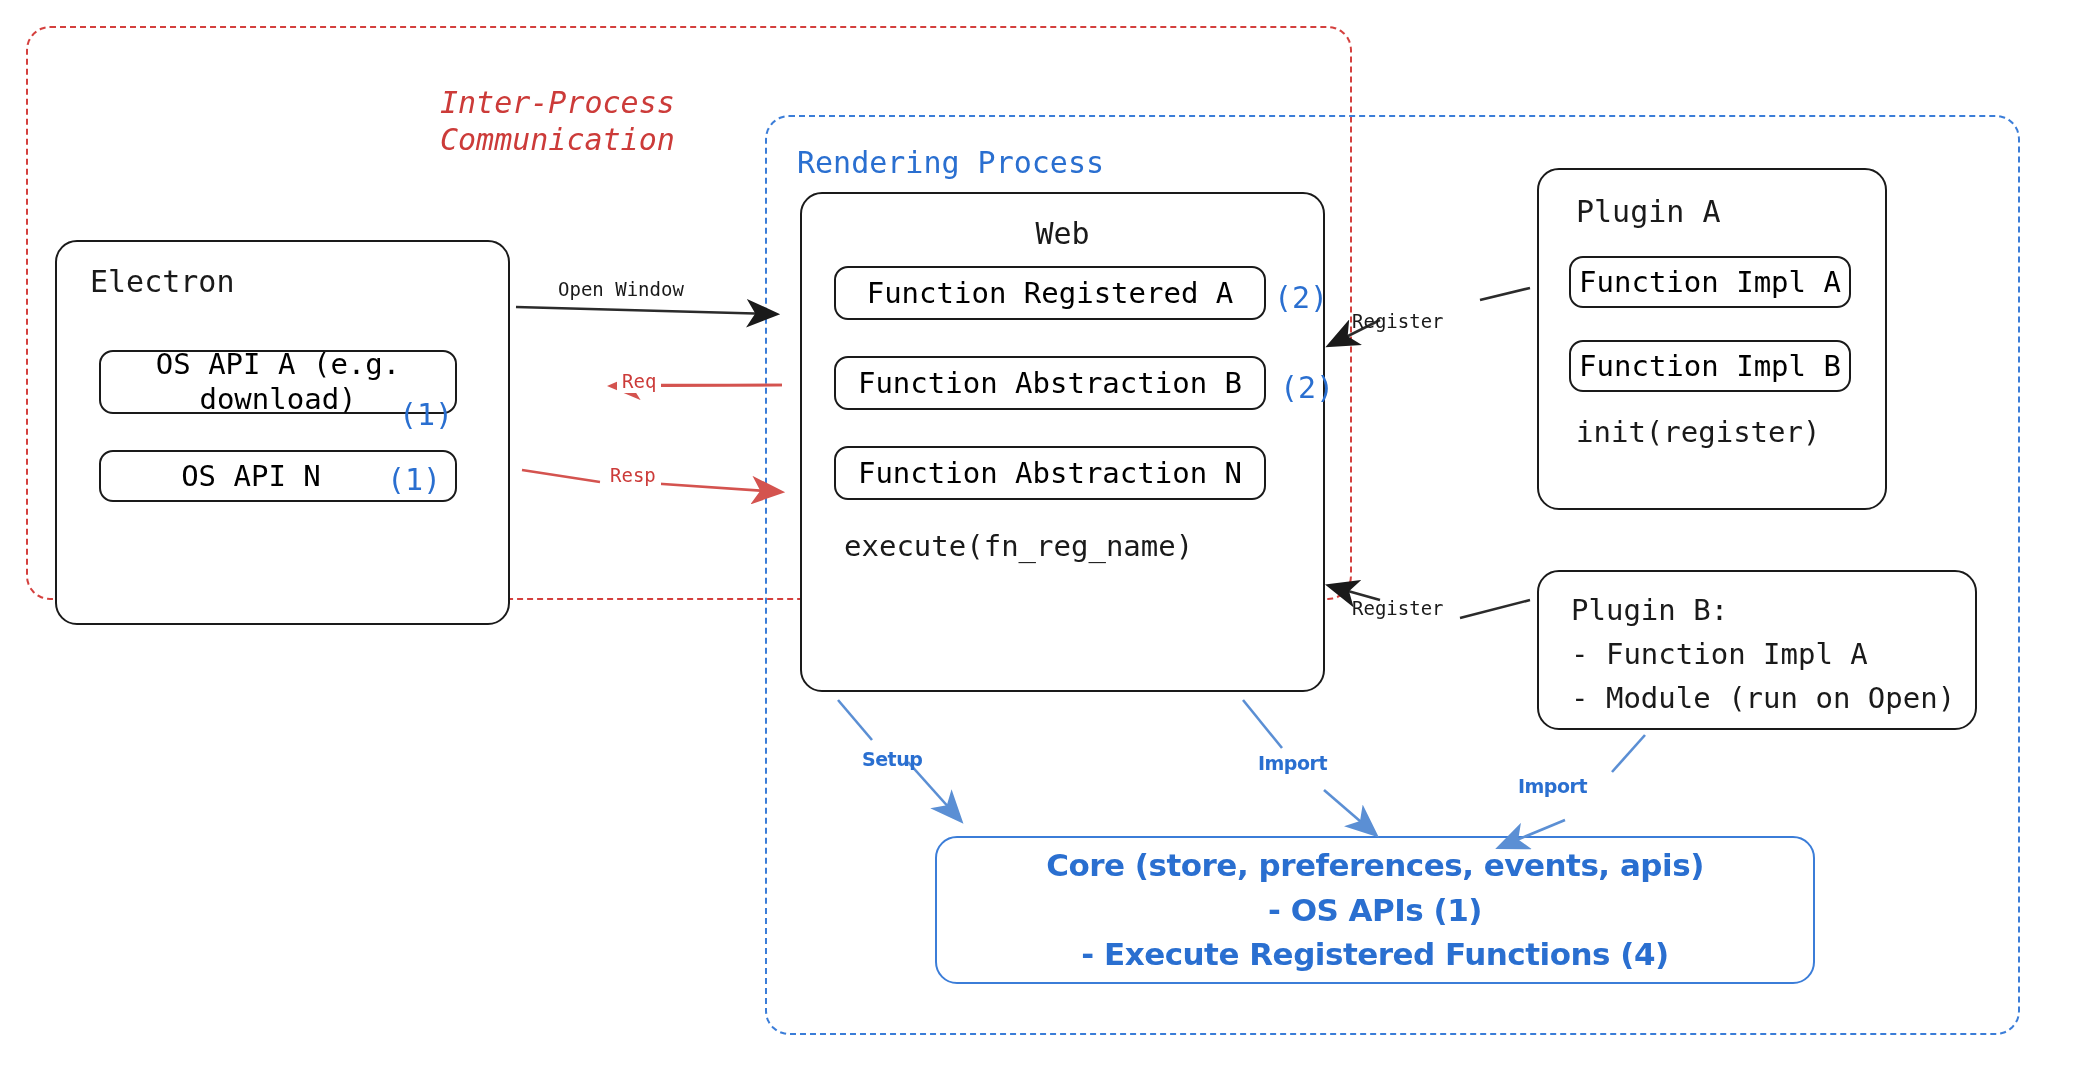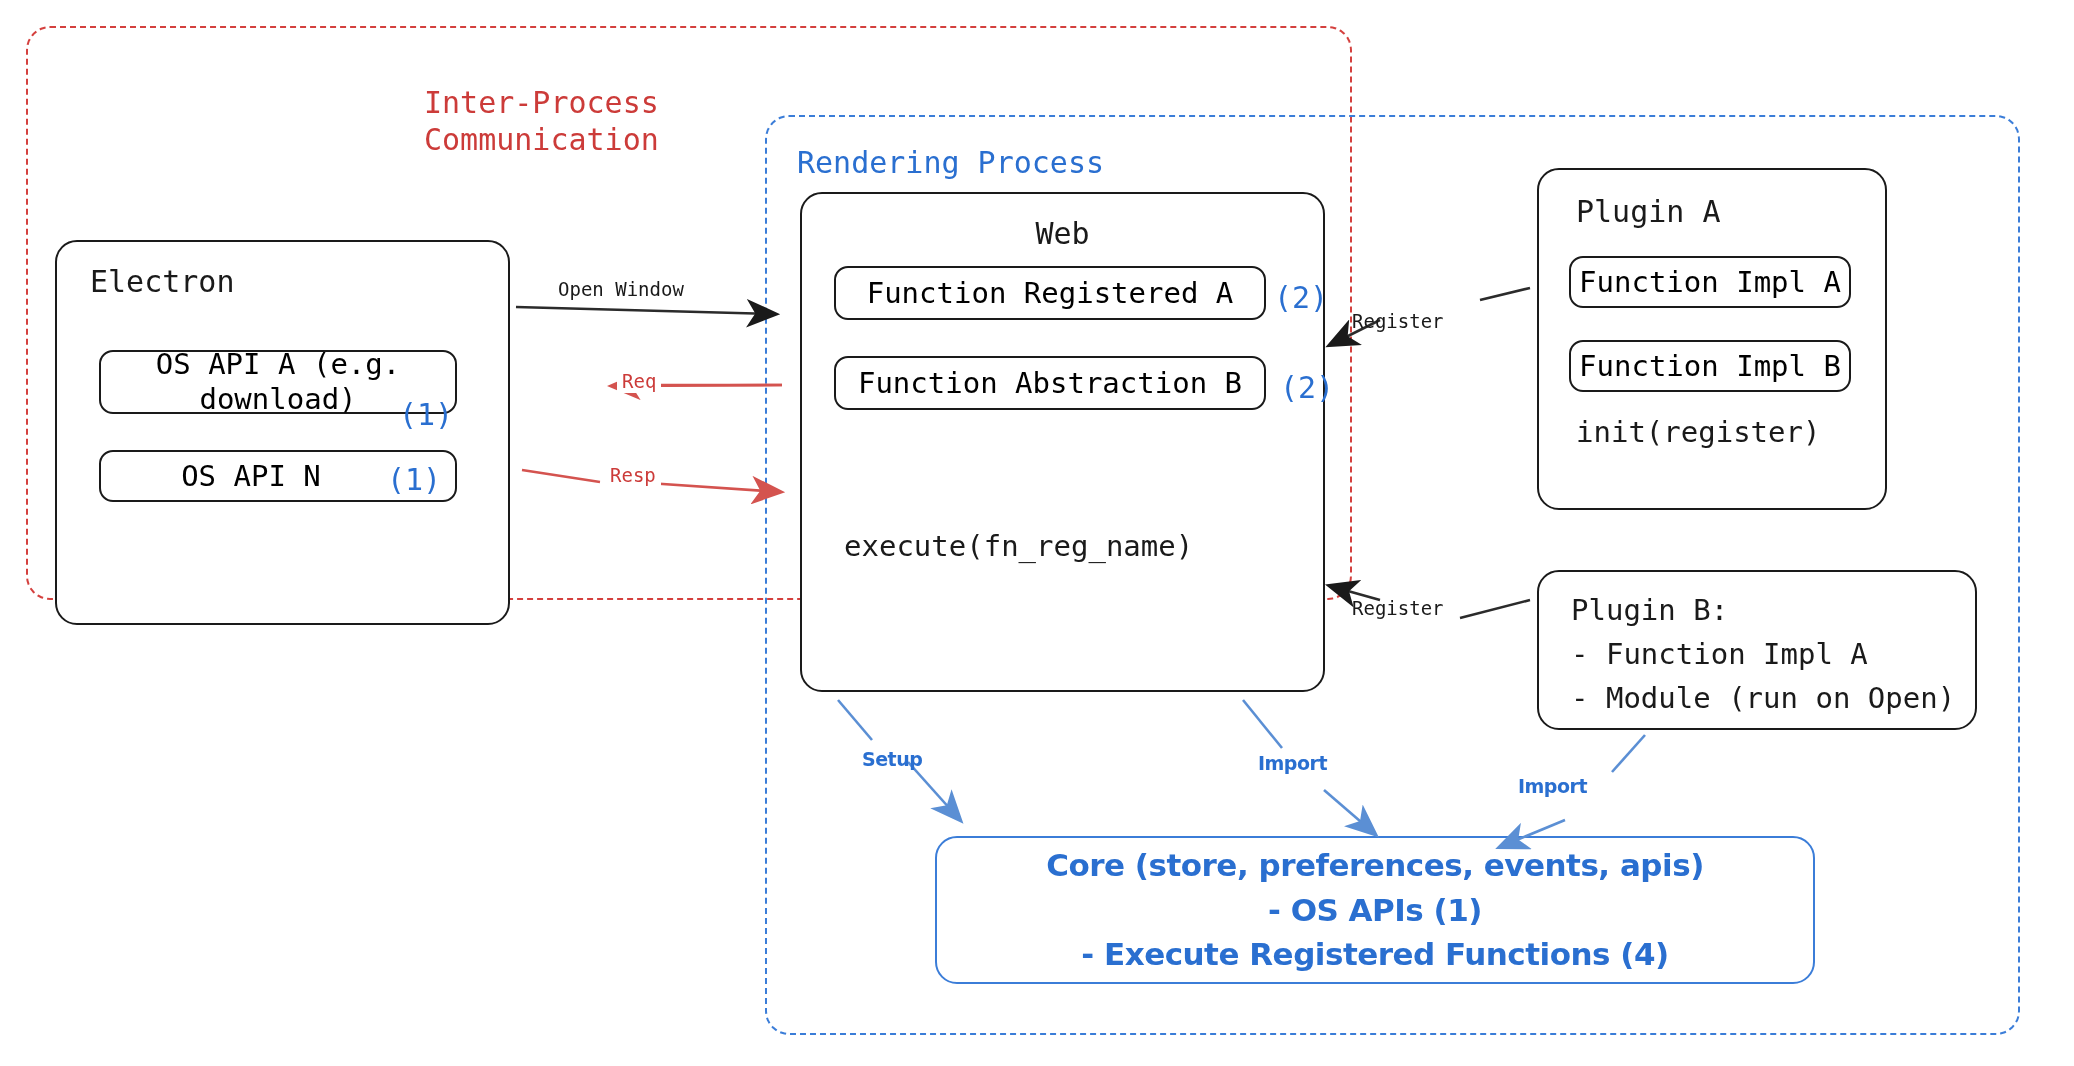--- a/index.html
+++ b/index.html
@@ -80,21 +80,21 @@
 </style>
 </head>
 <body>
 
 <div id="stage">
 
   <div class="node dashed-red" style="left:26px; top:26px; width:1326px; height:574px;"></div>
 
   <div class="node dashed-blue" style="left:765px; top:115px; width:1255px; height:920px;"></div>
 
-  <div class="lbl red mono ttl" style="left:424px; top:85px; text-align:center;"><span>Inter-Process</span><br><span>Communication</span></div>
+  <div class="lbl red mono ttl" style="left:440px; top:85px; text-align:center;font-style:italic;"><span>Inter-Process</span><br><span>Communication</span></div>
 
   <div class="lbl blue mono ttl" style="left:797px; top:145px;">Rendering Process</div>
 
   <div class="node solid-box" style="left:55px; top:240px; width:455px; height:385px;">
     <div class="lbl mono ttl" style="left:33px; top:22px; position:relative;">Electron</div>
 
     <div class="inner-box" style="position:absolute; left:42px; top:108px; width:358px; height:64px;">
       <span class="mono boxtxt" style="white-space:pre-line; line-height:1.2;">OS API A (e.g.
 download)</span>
     </div>
@@ -112,20 +112,23 @@
     <div class="inner-box" style="position:absolute; left:32px; top:72px; width:432px; height:54px;">
       <span class="mono boxtxt">Function Registered A</span>
     </div>
     <span class="lbl blue mono marker" style="left:472px; top:86px;">(2)</span>
 
     <div class="inner-box" style="position:absolute; left:32px; top:162px; width:432px; height:54px;">
       <span class="mono boxtxt">Function Abstraction B</span>
     </div>
     <span class="lbl blue mono marker" style="left:478px; top:176px;">(2)</span>
 
+    <div class="inner-box" style="position:absolute; left:32px; top:252px; width:432px; height:54px;">
+      <span class="mono boxtxt">Function Abstraction N</span>
+    </div>
 
     <div class="lbl mono boxtxt" style="position:absolute; left:42px; top:335px;">execute(fn_reg_name)</div>
   </div>
 
   <div class="node solid-box" style="left:1537px; top:168px; width:350px; height:342px;">
     <div class="lbl mono ttl" style="position:absolute; left:37px; top:24px;">Plugin A</div>
 
     <div class="inner-box" style="position:absolute; left:30px; top:86px; width:282px; height:52px;">
       <span class="mono boxtxt">Function Impl A</span>
     </div>

